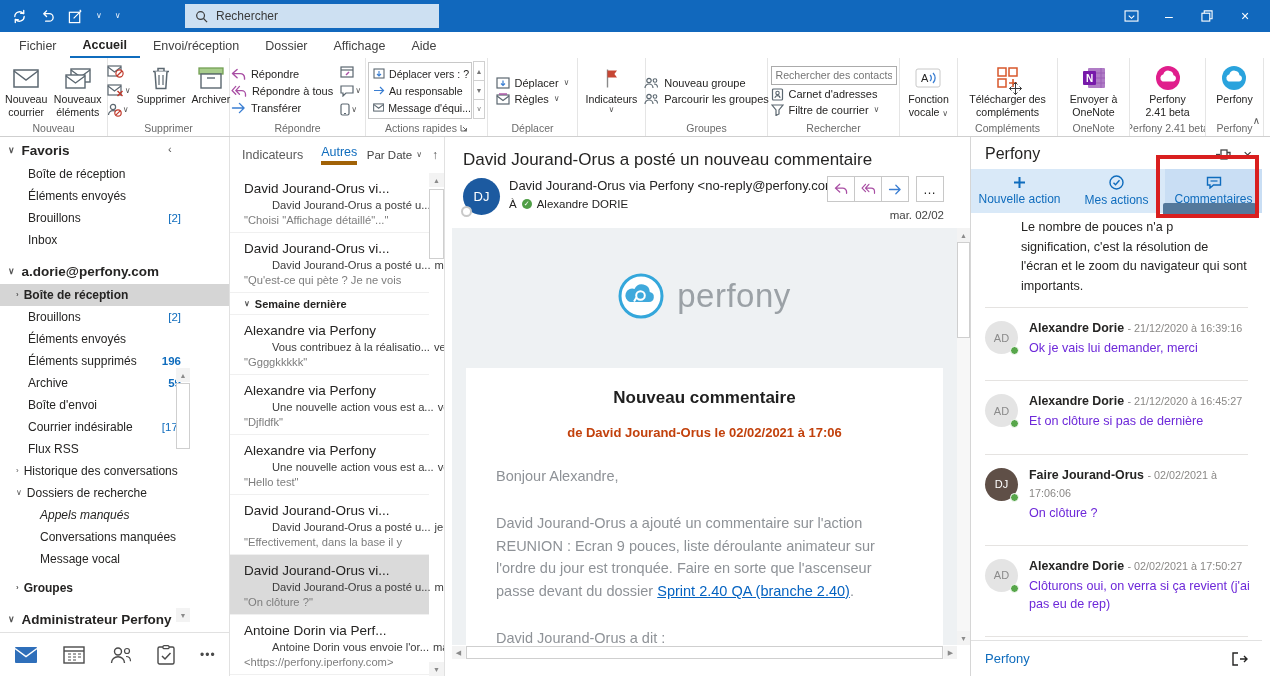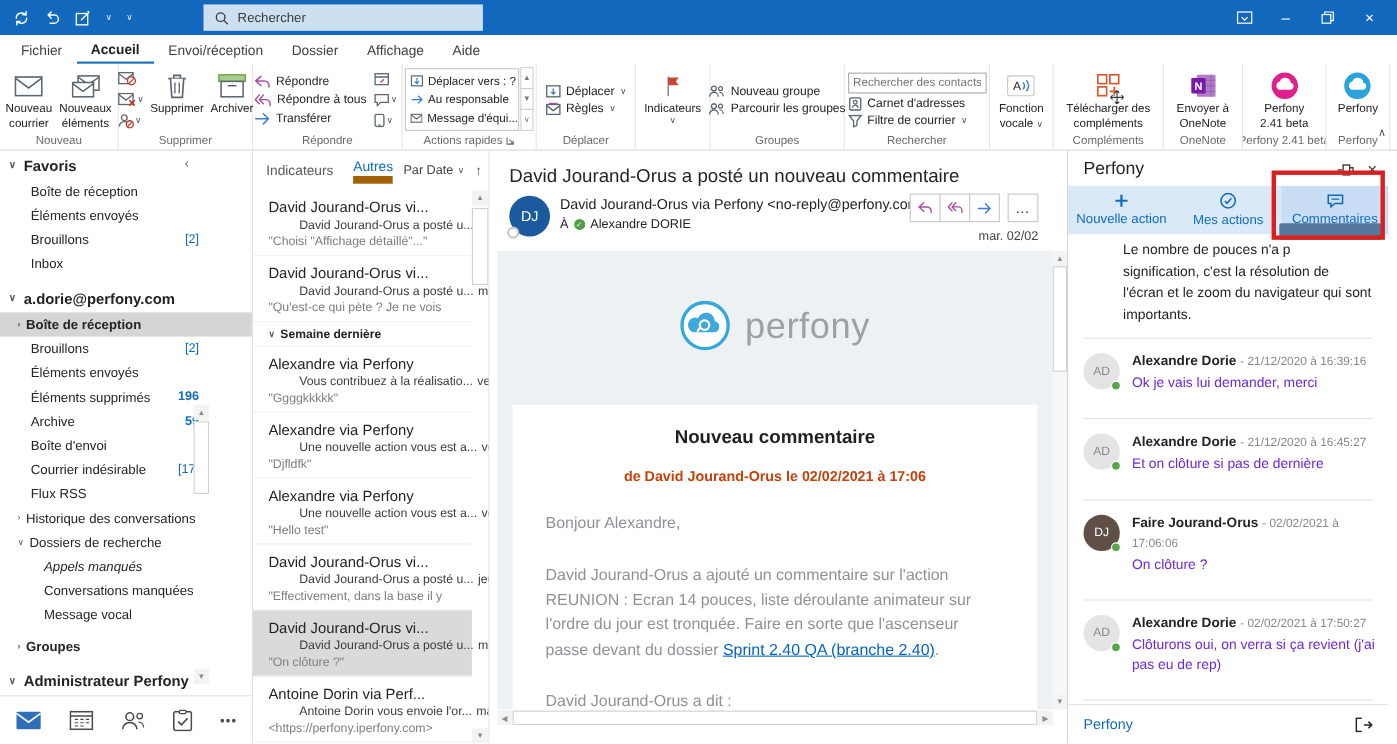--- a/index.html
+++ b/index.html
@@ -58,21 +58,21 @@
   .fgap { height:7px; }
   .fpscroll { position:absolute; left:176px; top:231px; width:14px; height:254px; }
   .sbbtn { width:14px; height:14px; background:#f3f3f3; color:#8b8b8b; font-size:7px; display:flex; align-items:center; justify-content:center; }
   .fpscroll .thumb { position:absolute; left:0; top:15px; width:14px; height:66px; background:#fff; border:1px solid #cfcfcf; }
   .fpscroll .down { position:absolute; bottom:0; }
   .modulebar { position:absolute; left:0; bottom:0; width:229px; height:44px; background:#fff; border-top:1px solid #e1e1e1; display:flex; align-items:center; gap:25px; padding-left:14px; z-index:3; }
 
   .msglist { position:absolute; left:230px; top:137px; width:215px; bottom:0; background:#fff; border-right:1px solid #e1e1e1; overflow:hidden; }
   .mlhead { height:36px; display:flex; align-items:center; padding:0 6px 0 12px; font-size:12.5px; color:#5a5a5a; }
   .mlhead .t1 { margin-right:18px; }
-  .mlhead .t2 { color:#0f6cbd; border-bottom:7px solid #a16207; padding-bottom:2px; }
+  .mlhead .t2 { color:#0f6cbd; border-bottom:4px solid #a16207; padding-bottom:2px; }
   .mlhead .sort { margin-left:auto; display:flex; align-items:center; gap:4px; font-size:11.5px; color:#444; }
   .mlitems { position:absolute; left:0; top:36px; right:15px; bottom:0; }
   .mli { padding:8px 8px 6px 14px; border-bottom:1px solid #f0f0f0; }
   .mli.sel { background:#dadada; }
   .mli .s1 { font-size:13.5px; color:#252423; margin-bottom:3px; white-space:nowrap; overflow:hidden; }
   .mli .s2 { display:flex; font-size:11.2px; color:#3c3c3c; white-space:nowrap;padding-left:28px; }
   .mli .s2 .dt { margin-left:auto; padding-left:4px; }
   .mli .s3 { margin-top:3px; font-size:11.2px; color:#7d7d7d; white-space:nowrap; overflow:hidden; }
   .mlgroup { display:flex; align-items:center; gap:5px; padding:5px 8px 4px 14px; font-size:11px; font-weight:700; color:#252423; border-bottom:1px solid #f0f0f0; }
   .mlscroll { position:absolute; right:0; top:36px; width:15px; bottom:0; }
@@ -799,21 +799,21 @@
             <path d="M12 29h19a5 5 0 0 0 .8-9.9A8 8 0 0 0 16.5 16 6.2 6.2 0 0 0 12 29z" fill="#3fa9dc"></path>
             <circle cx="22.5" cy="22.5" r="4.3" fill="none" stroke="#fff" stroke-width="2"></circle>
             <path d="M18.5 24.5l-2.5 4" stroke="#fff" stroke-width="2"></path>
           </svg>
         <span class="mail-wordmark">perfony</span>
       </div>
       <div class="mail-card">
         <div class="mc-title">Nouveau commentaire</div>
         <div class="mc-meta">de David Jourand-Orus le 02/02/2021 à 17:06</div>
         <div class="mc-p">Bonjour Alexandre,</div>
-        <div class="mc-p"><span>David Jourand-Orus a ajouté un commentaire sur l'action REUNION : Ecran 14 pouces, liste déroulante animateur sur l'ordre du jour est tronquée. Faire en sorte que l'ascenseur passe devant du dossier</span> <a href="#">Sprint 2.40 QA (branche 2.40)</a><span>.</span></div>
+        <div class="mc-p"><span>David Jourand-Orus a ajouté un commentaire sur l'action REUNION : Ecran 9 pouces, liste déroulante animateur sur l'ordre du jour est tronquée. Faire en sorte que l'ascenseur passe devant du dossier</span> <a href="#">Sprint 2.40 QA (branche 2.40)</a><span>.</span></div>
         <div class="mc-p">David Jourand-Orus a dit :</div>
 
       </div>
     </div>
 
     <div class="rd-vscroll">
       <div class="sbbtn" style="width:13px">▲</div>
       <div class="thumb"></div>
       <div class="sbbtn down" style="width:13px">▼</div>
     </div>

